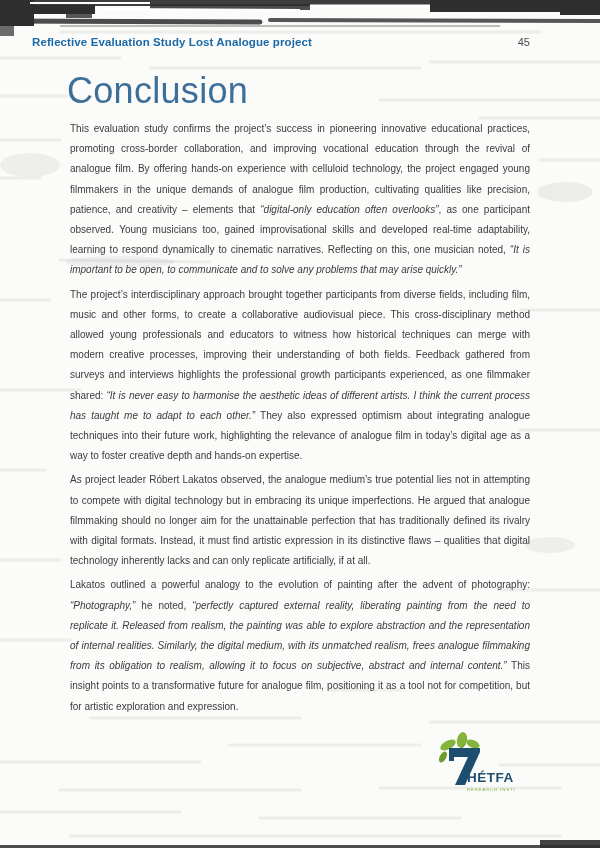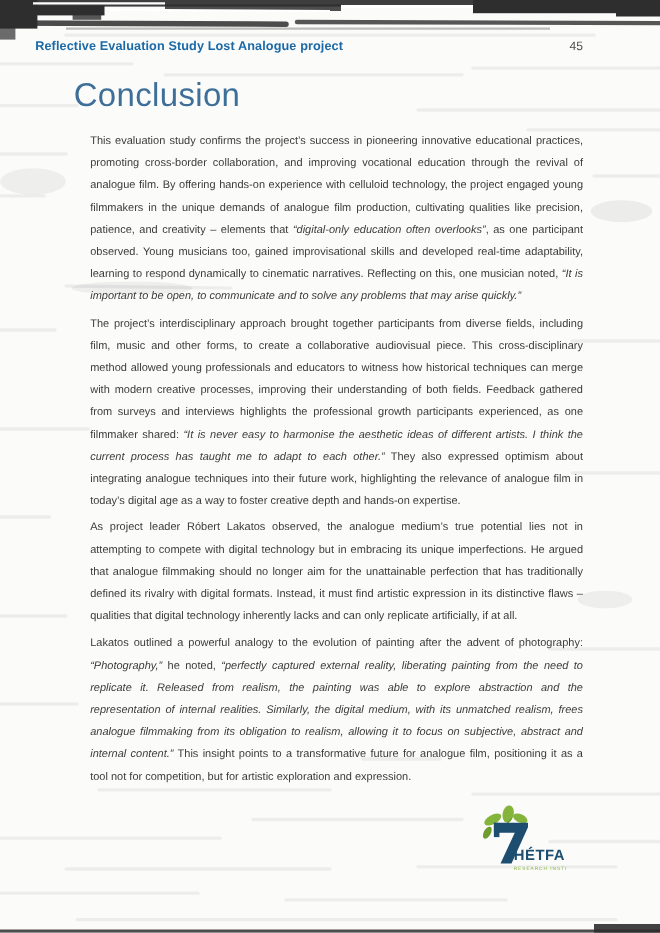--- a/index.html
+++ b/index.html
@@ -15,30 +15,30 @@
     position:absolute;left:32px;top:36px;right:70px;
     display:flex;justify-content:space-between;align-items:baseline;
   }
   .doc-title{
     color:#1b6aa7;font-weight:bold;font-size:11.5px;letter-spacing:.1px;
   }
   .page-num{color:#4d4d4d;font-size:11px;text-align:right;}
 
   .section-title{
     position:absolute;left:67px;top:70px;margin:0;
-    color:#3e6f99;font-size:30px;font-weight:300;letter-spacing:.3px;
+    color:#3e6f99;font-size:36px;font-weight:300;letter-spacing:.3px;
     font-family:"Liberation Sans","DejaVu Sans",sans-serif;
   }
 
   .body-text{
     position:absolute;left:70px;top:119px;width:460px;
     color:#3b3b3b;font-size:10px;line-height:20.2px;
     text-align:justify;
   }
-  .body-text p{margin:0 0 4px 12px;}
+  .body-text p{margin:0 0 4px 0;}
   .body-text em{font-style:italic;}
 
   .logo{
     position:absolute;left:435px;top:732px;width:80px;height:64px;
   }
 </style>
 </head>
 <body>
 
 <svg class="texture" viewBox="0 0 600 848" xmlns="http://www.w3.org/2000/svg">

